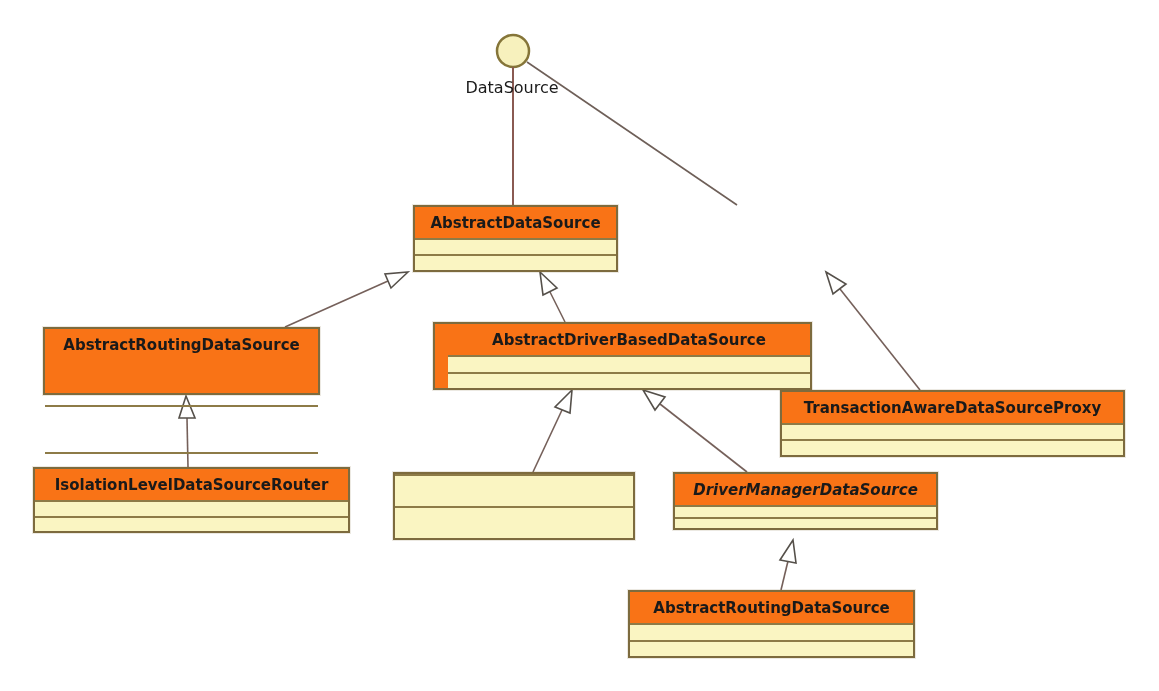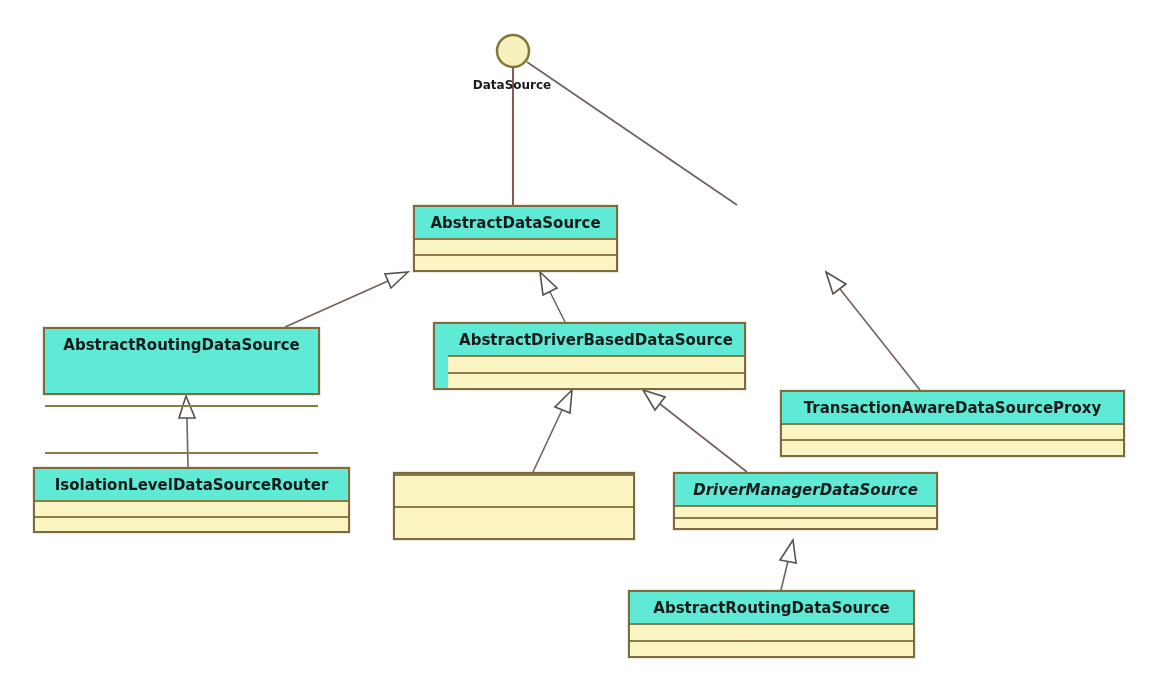--- a/index.html
+++ b/index.html
@@ -18,21 +18,21 @@
   .wires {
     position: absolute;
     left: 0; top: 0;
     width: 1159px; height: 691px;
     z-index: 1;
   }
   .uml-class {
     position: absolute;
     z-index: 2;
     box-sizing: border-box;
-    background: #5eead4;
+    background: #f97316;
     border: 2px solid #7d6b3e;
     display: flex;
     flex-direction: column;
     box-shadow: 0 0 0 1px rgba(125,107,62,0.15);
   }
   .uml-title {
     flex: 0 0 31px;
     display: flex;
     align-items: center;
     justify-content: center;
@@ -44,22 +44,22 @@
     overflow: hidden;
   }
   .uml-sec {
     flex: 1 1 auto;
     border-top: 2px solid #8d7b47;
     background: #faf5c2;
   }
   .iface-label {
     position: absolute;
     z-index: 2;
-    font-weight: bold;
-    font-size: 12px;
+    font-weight: normal;
+    font-size: 16px;
     color: #1a1a1a;
     white-space: nowrap;
     transform: translateX(-50%);
   }
 </style>
 </head>
 <body>
 
 <div class="canvas">
 
@@ -119,21 +119,21 @@
     <div class="uml-sec"></div>
   </div>
 
 
   <div class="uml-class" style="left:43px; top:327px; width:277px; height:68px;gap:45px;">
     <div class="uml-title">AbstractRoutingDataSource</div>
     <div class="uml-sec"></div>
     <div class="uml-sec"></div>
   </div>
 
-  <div class="uml-class" style="left:433px; top:322px; width:313px; height:68px;padding-left:13px;">
+  <div class="uml-class" style="left:433px; top:322px; width:379px; height:68px;padding-left:13px;">
     <div class="uml-title">AbstractDriverBasedDataSource</div>
     <div class="uml-sec"></div>
     <div class="uml-sec"></div>
   </div>
 
   <div class="uml-class" style="left:780px; top:390px; width:345px; height:67px;">
     <div class="uml-title">TransactionAwareDataSourceProxy</div>
     <div class="uml-sec"></div>
     <div class="uml-sec"></div>
   </div>

